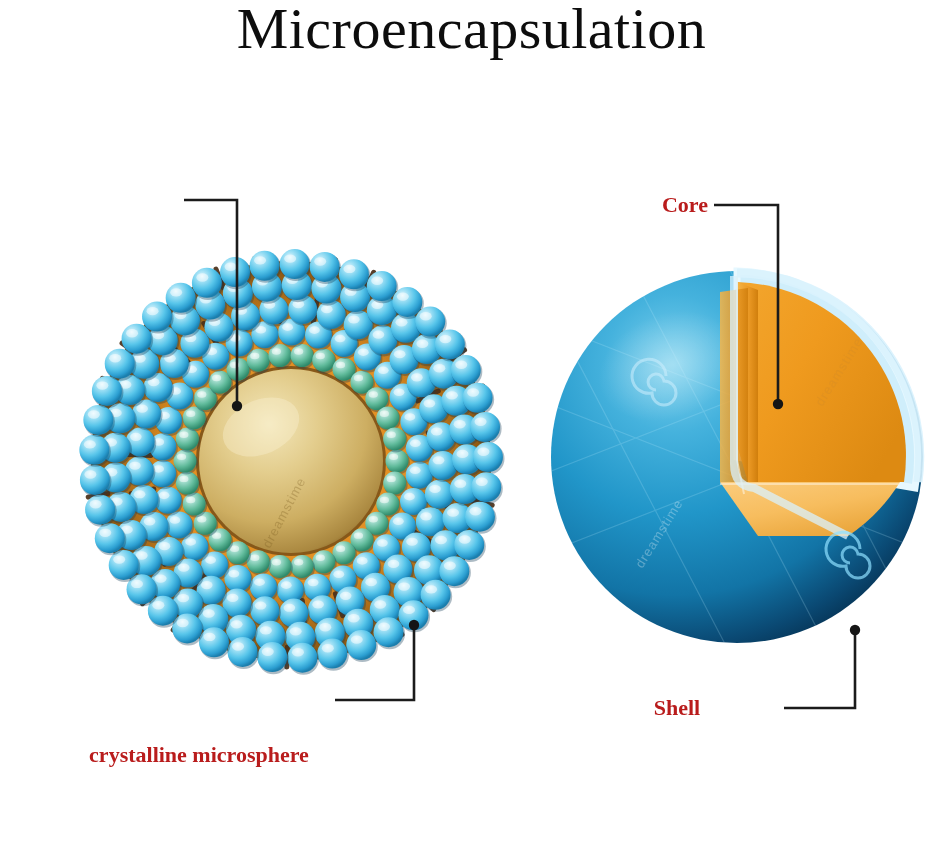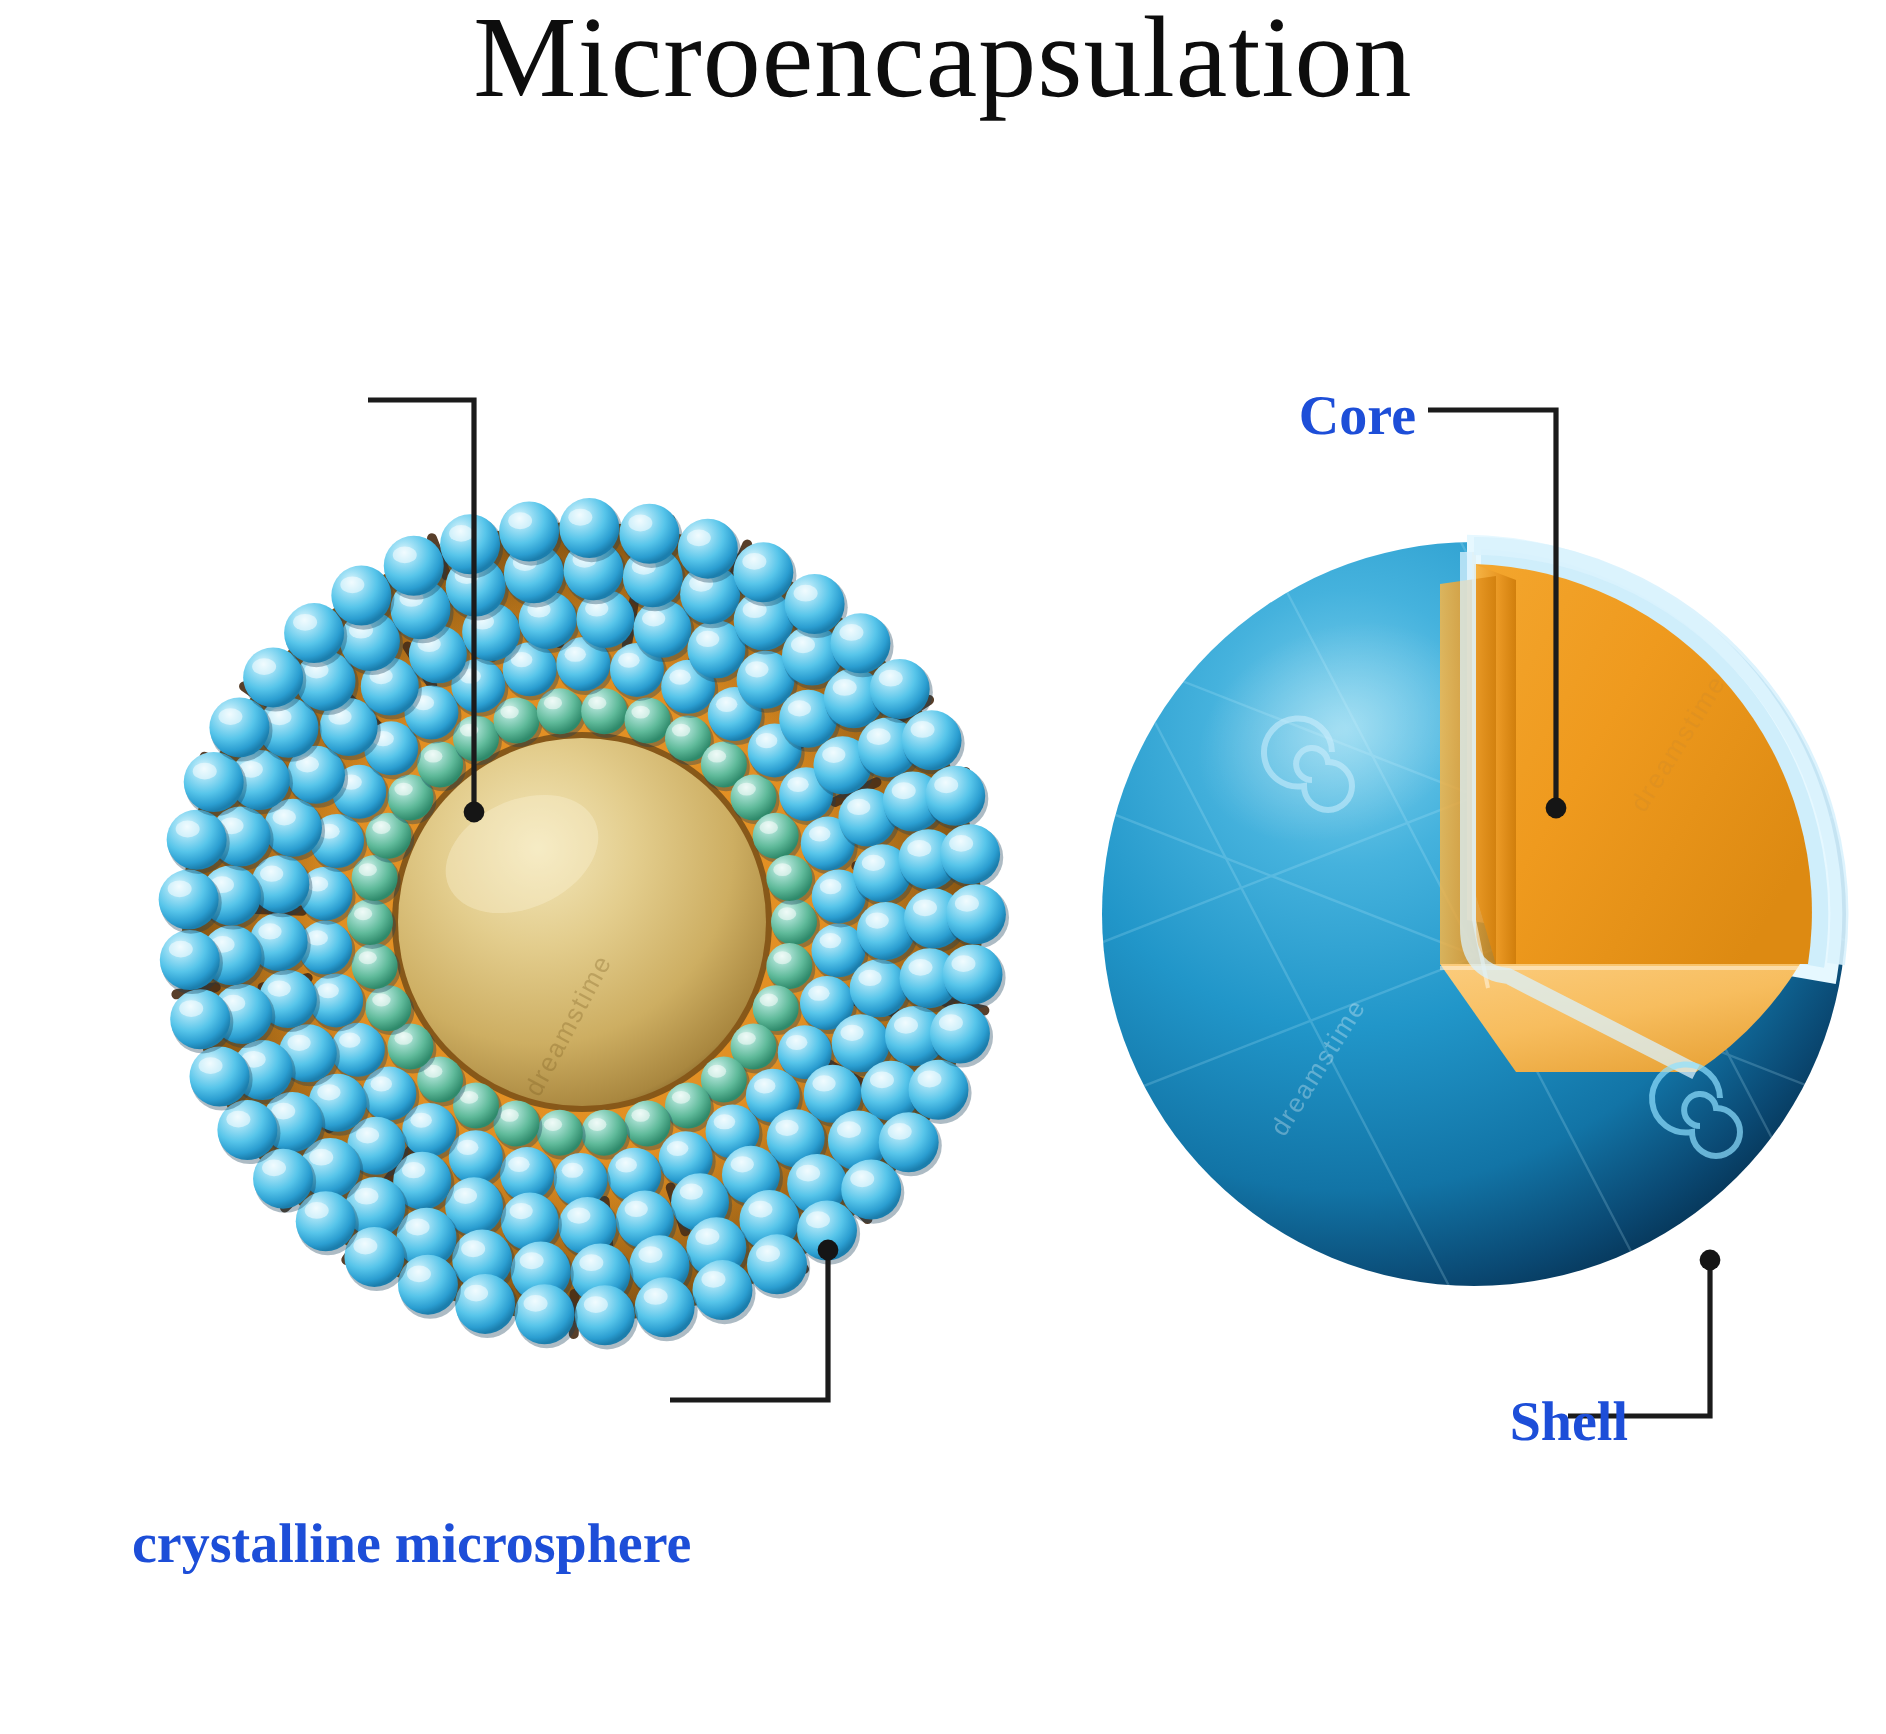--- a/index.html
+++ b/index.html
@@ -24,22 +24,22 @@
     font-family:"Liberation Serif","DejaVu Serif",serif;
     line-height:1.15;
     white-space:nowrap;
   }
 
   
   .lbl{
     position:absolute;
     font-family:"Liberation Serif","DejaVu Serif",serif;
     font-weight:bold;
-    font-size:28px;
-    color:#1d4ed8;
+    font-size:22px;
+    color:#b91c1c;
     line-height:1.18;
     white-space:pre;
   }
   .lbl.r{text-align:right;}
   .lbl.c{text-align:center;}
 
   svg.lead{position:absolute;left:0;top:0;width:943px;height:867px;overflow:visible;}
 
   
   #microsphere{
@@ -1123,20 +1123,20 @@
     <g fill="#151515">
       <circle cx="237" cy="406" r="5.2"></circle>
       <circle cx="414" cy="625" r="5.2"></circle>
       <circle cx="778" cy="404" r="5.2"></circle>
       <circle cx="855" cy="630" r="5.2"></circle>
     </g>
   </svg>
 
 
   <div class="lbl c" style="left:66px;top:690px;width:266px;">
-    <div style="text-align:left;">crystalline microsphere</div>
+    <div style="text-align:center;">crystalline microsphere</div>
   </div>
 
   <div class="lbl r" style="left:560px;top:192px;width:148px;">Core</div>
 
-  <div class="lbl r" style="left:676px;top:695px;width:138px;">Shell</div>
+  <div class="lbl r" style="left:608px;top:695px;width:138px;text-align:center;">Shell</div>
 
 </div>
 
 </body></html>

